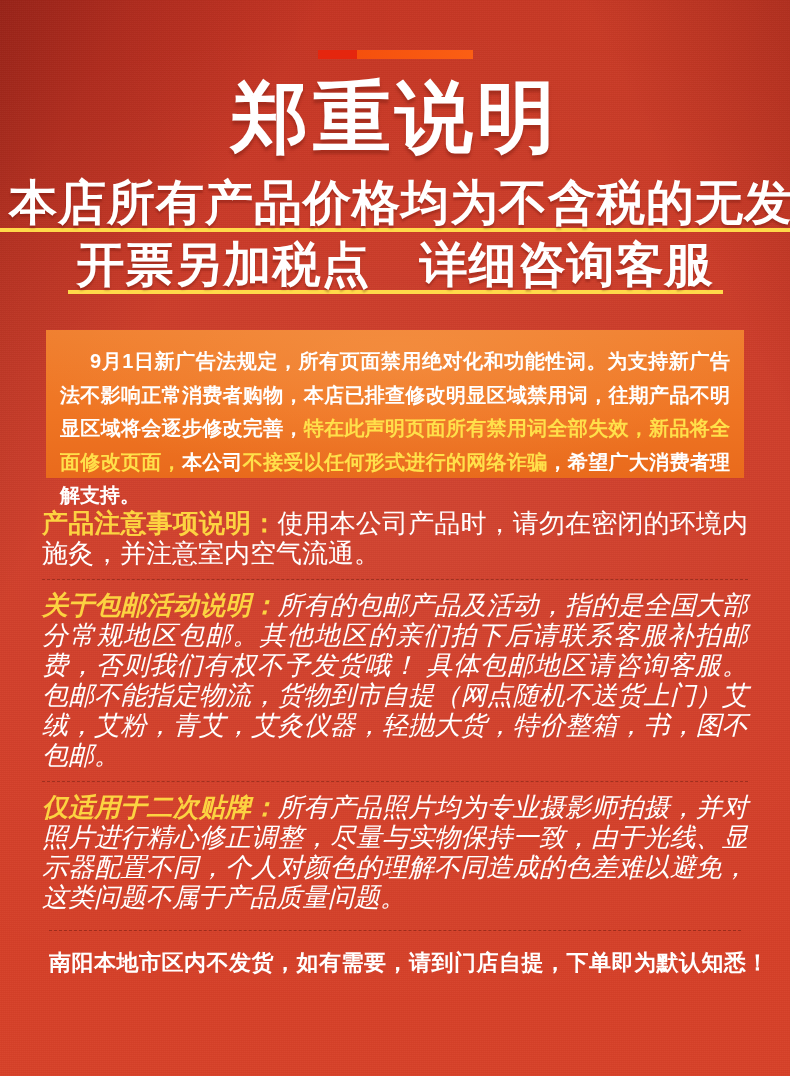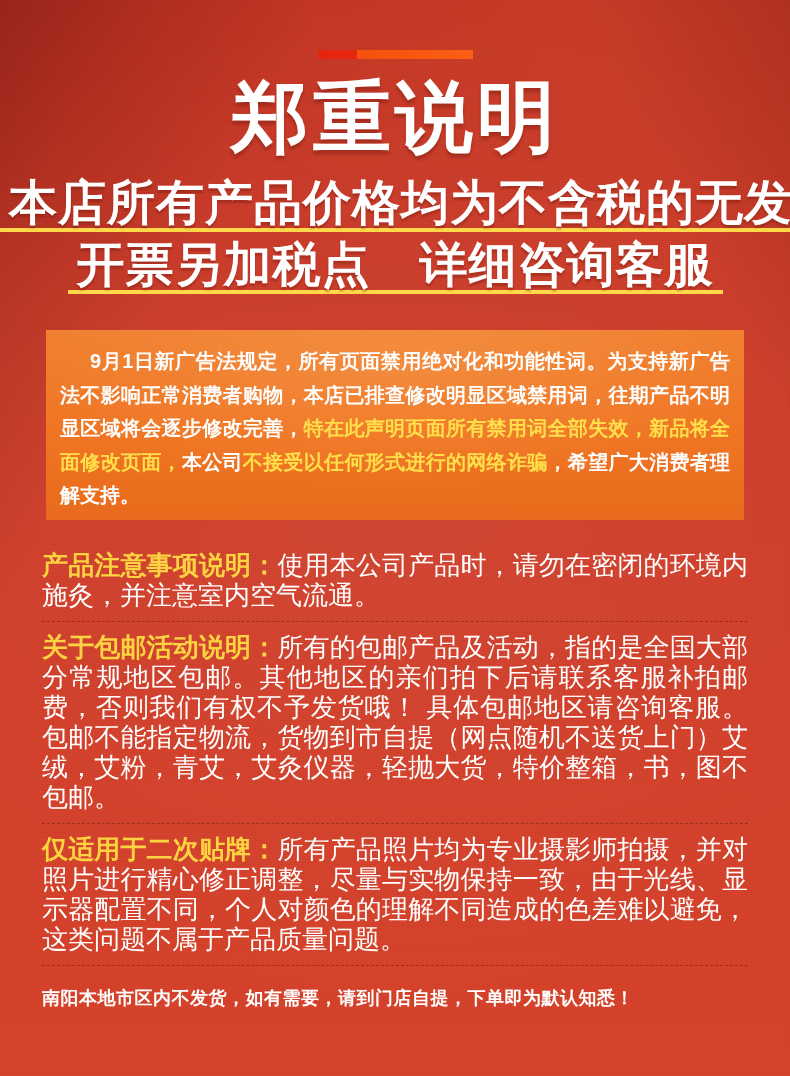--- a/index.html
+++ b/index.html
@@ -55,21 +55,21 @@
     font-size:48px;
     font-weight:700;
     letter-spacing:1px;
     padding:0 9px 1px;
     border-bottom:4px solid #ffd94a;
     text-shadow:0 3px 2px rgba(90,15,8,0.28);
     white-space:nowrap;
   }
   .notice-box{
     position:relative;z-index:1;
-    width:698px;height:190px;
+    width:698px;height:148px;
     margin:36px auto 0;
     box-sizing:border-box;
     padding:15px 14px;
     background:
       radial-gradient(520px 180px at 50% 18%, rgba(255,190,120,0.22), rgba(0,0,0,0) 70%),
       linear-gradient(to bottom,#f08030 0%,#ef7523 55%,#e96a1c 100%);
   }
   .notice-text{
     margin:0;
     color:#ffffff;
@@ -86,28 +86,28 @@
   }
   .section{
     margin:0;
     padding:10px 0 11px;
     color:#ffffff;
     font-size:26px;
     line-height:30px;
     font-weight:500;
     text-align:justify;
   }
-  .section + .section{border-top:1px dashed rgba(60,8,4,0.34);}
+  .section + .section{border-top:1px dashed rgba(60,8,4,0.34);font-style:italic;}
   .section .h{color:#fcd341;font-weight:800;}
   .footer-line{
-    margin:0;
+    margin:7px;
     border-top:1px dashed rgba(60,8,4,0.34);
     padding:16px 0 0;
     color:#ffffff;
-    font-size:18px;
+    font-size:22px;
     line-height:32px;
     font-weight:800;
     white-space:nowrap;
     letter-spacing:0.5px;
   }
 </style>
 </head>
 <body>
 
 <div class="page">

